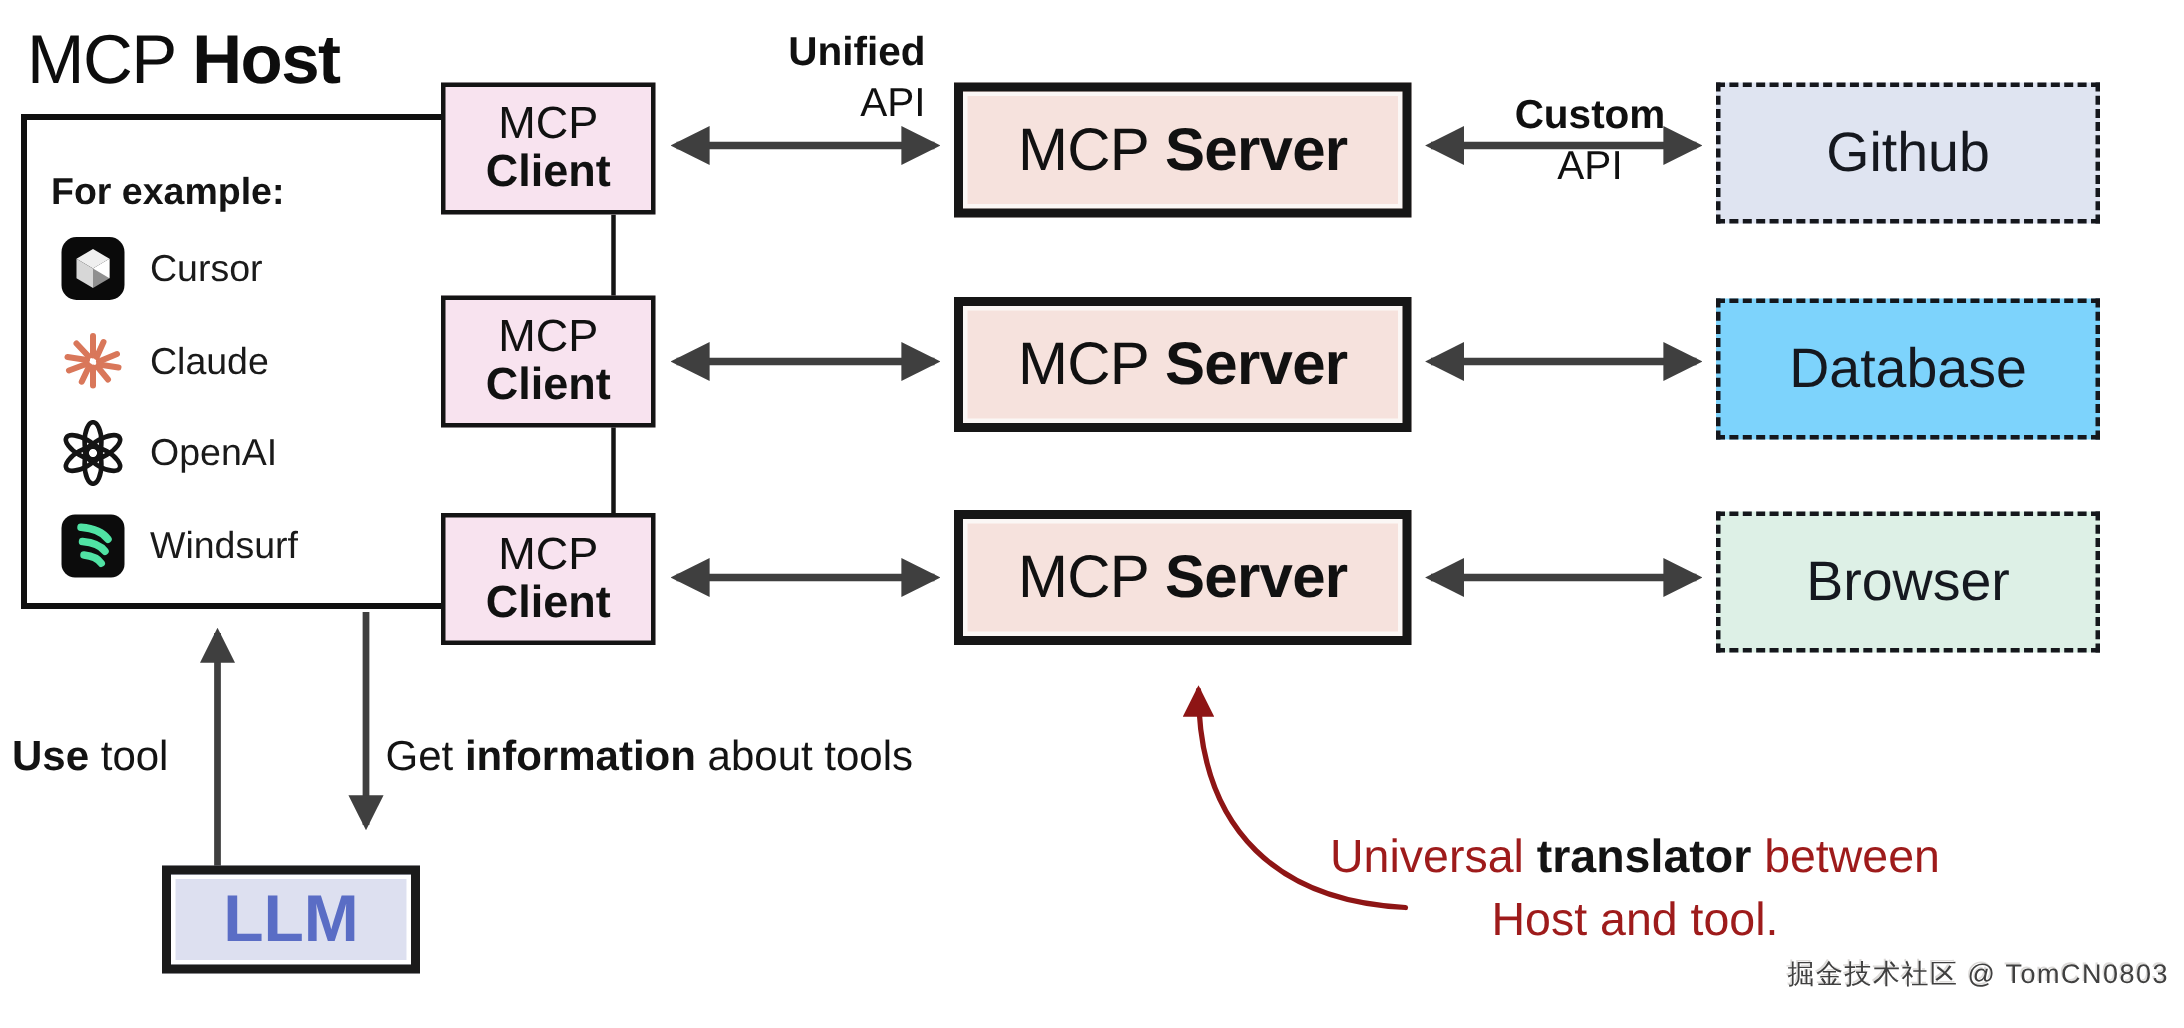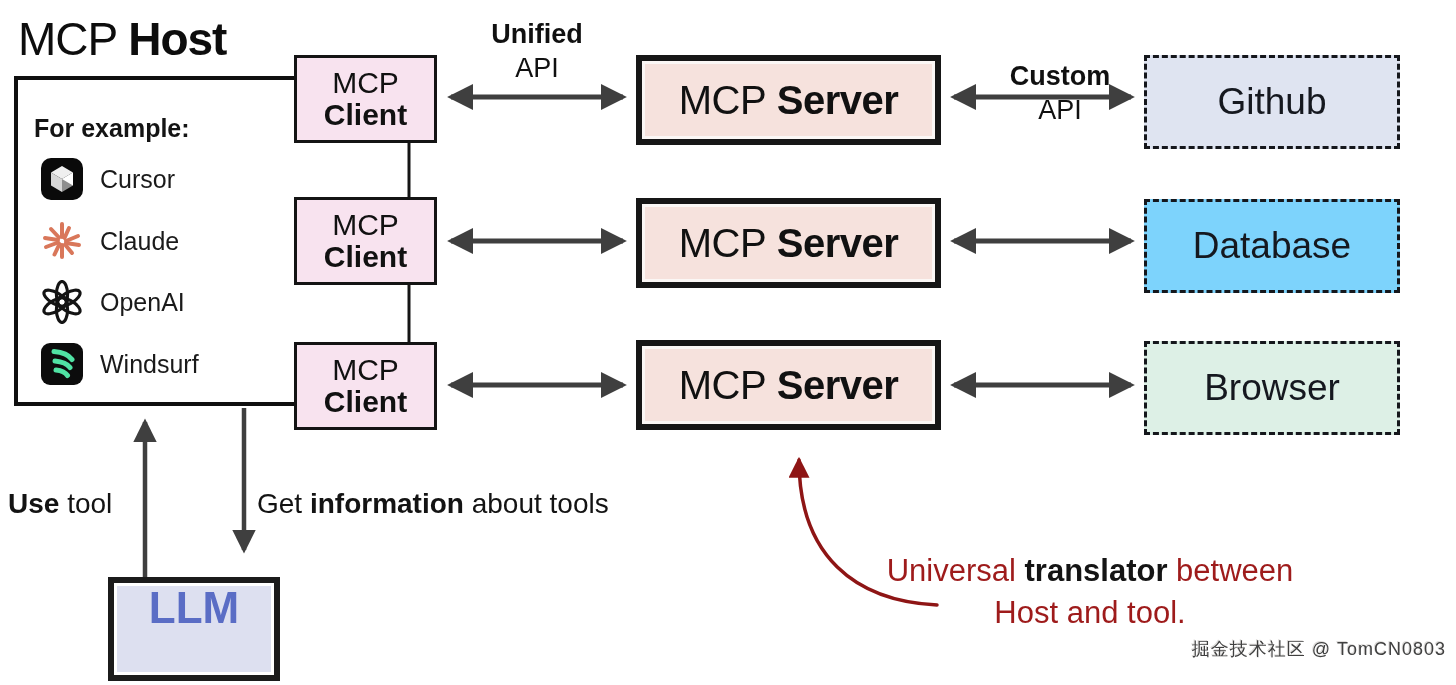--- a/index.html
+++ b/index.html
@@ -53,34 +53,34 @@
     left:1144px; width:256px; height:94px; border:3px dashed #15171c;
     display:flex; align-items:center; justify-content:center; font-size:37px; color:#15181f;
   }
   .tool-1 { top:55px; background:#dfe4f1; }
   .tool-2 { top:199px; background:#7dd3fc; }
   .tool-3 { top:341px; background:#ddf0e6; }
 
   
   .api-label { text-align:center; font-size:27px; line-height:1.25; width:160px; color:#101010; }
   .api-label .b { font-weight:700; }
-  .api-unified { left:457px; top:18px; }
+  .api-unified { left:457px; top:18px;text-align:right; }
   .api-custom  { left:980px; top:28px;margin-top:32px; }
 
   
   .flow-label { font-size:28px; color:#131313; }
   .flow-label .b { font-weight:700; }
   .flow-use { left:8px; top:488px; }
   .flow-get { left:257px; top:488px; }
 
   
   .llm-box {
-    left:108px; top:577px; width:172px; height:104px; background:#dde0f0;
+    left:108px; top:577px; width:172px; height:72px; background:#dde0f0;
     border:6px solid #1b1b1b; box-shadow: inset 0 0 0 3px #ffffff;
-    display:flex; align-items:flex-start; justify-content:center;
+    display:flex; align-items:center; justify-content:center;
     font-size:44px; font-weight:700; color:#5a6dc5;
   }
 
   
   .annotation {
     left:860px; top:550px; width:460px; text-align:center;
     font-size:31px; line-height:1.35; color:#9e1b1b;
   }
   .annotation .b { font-weight:700; color:#141414; }
 

